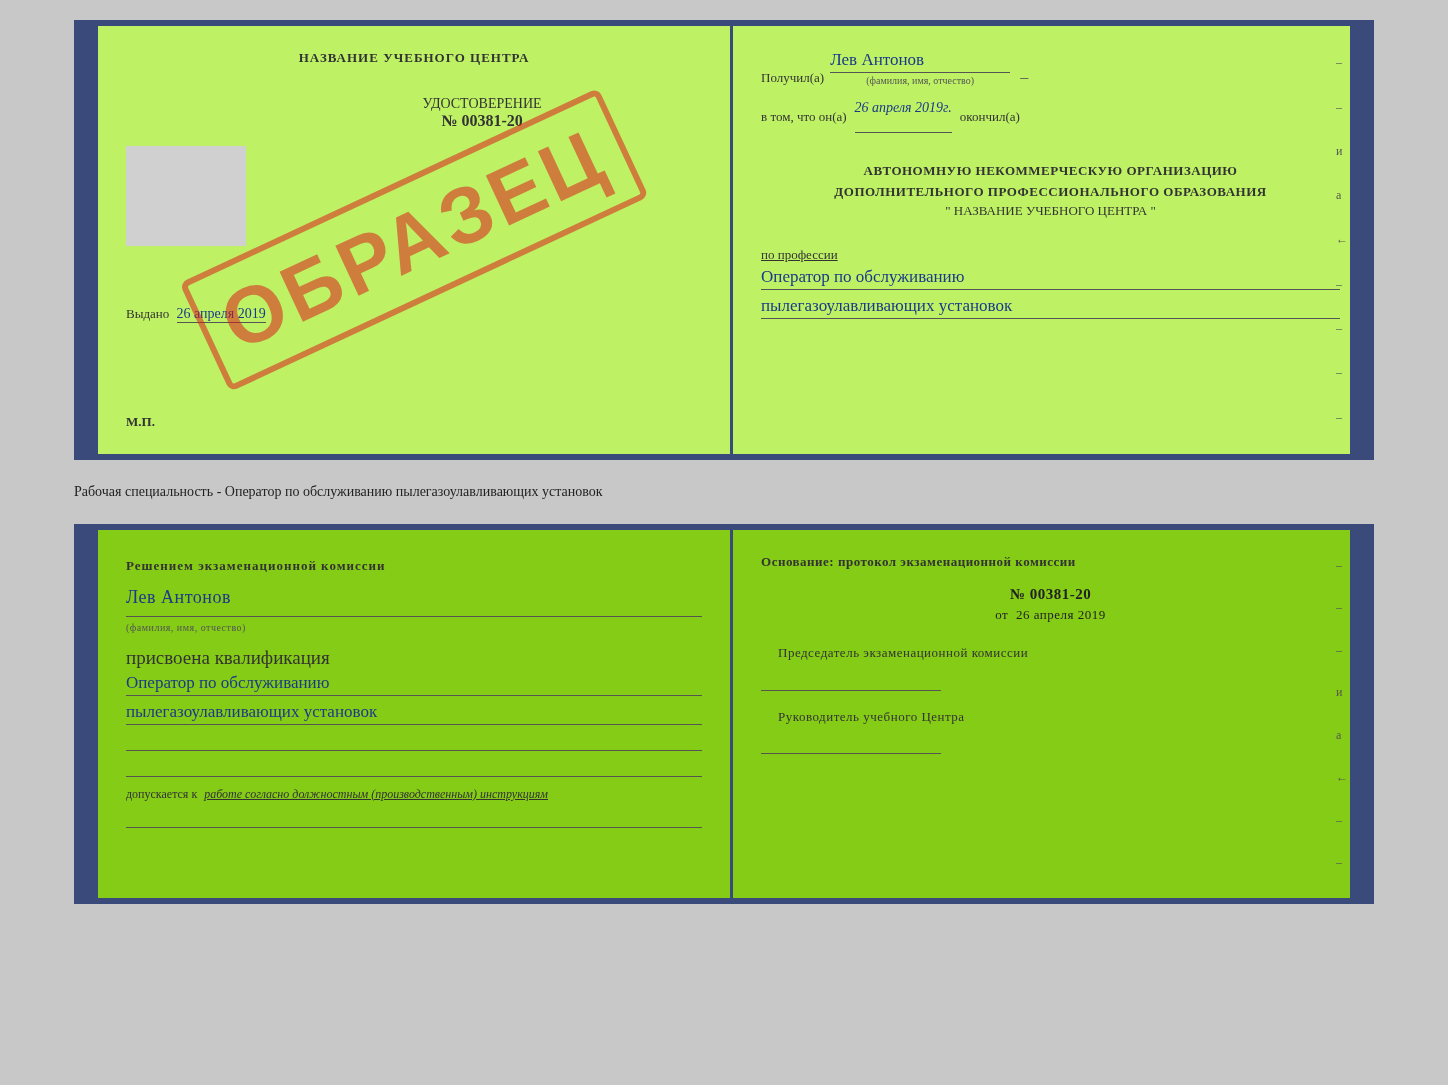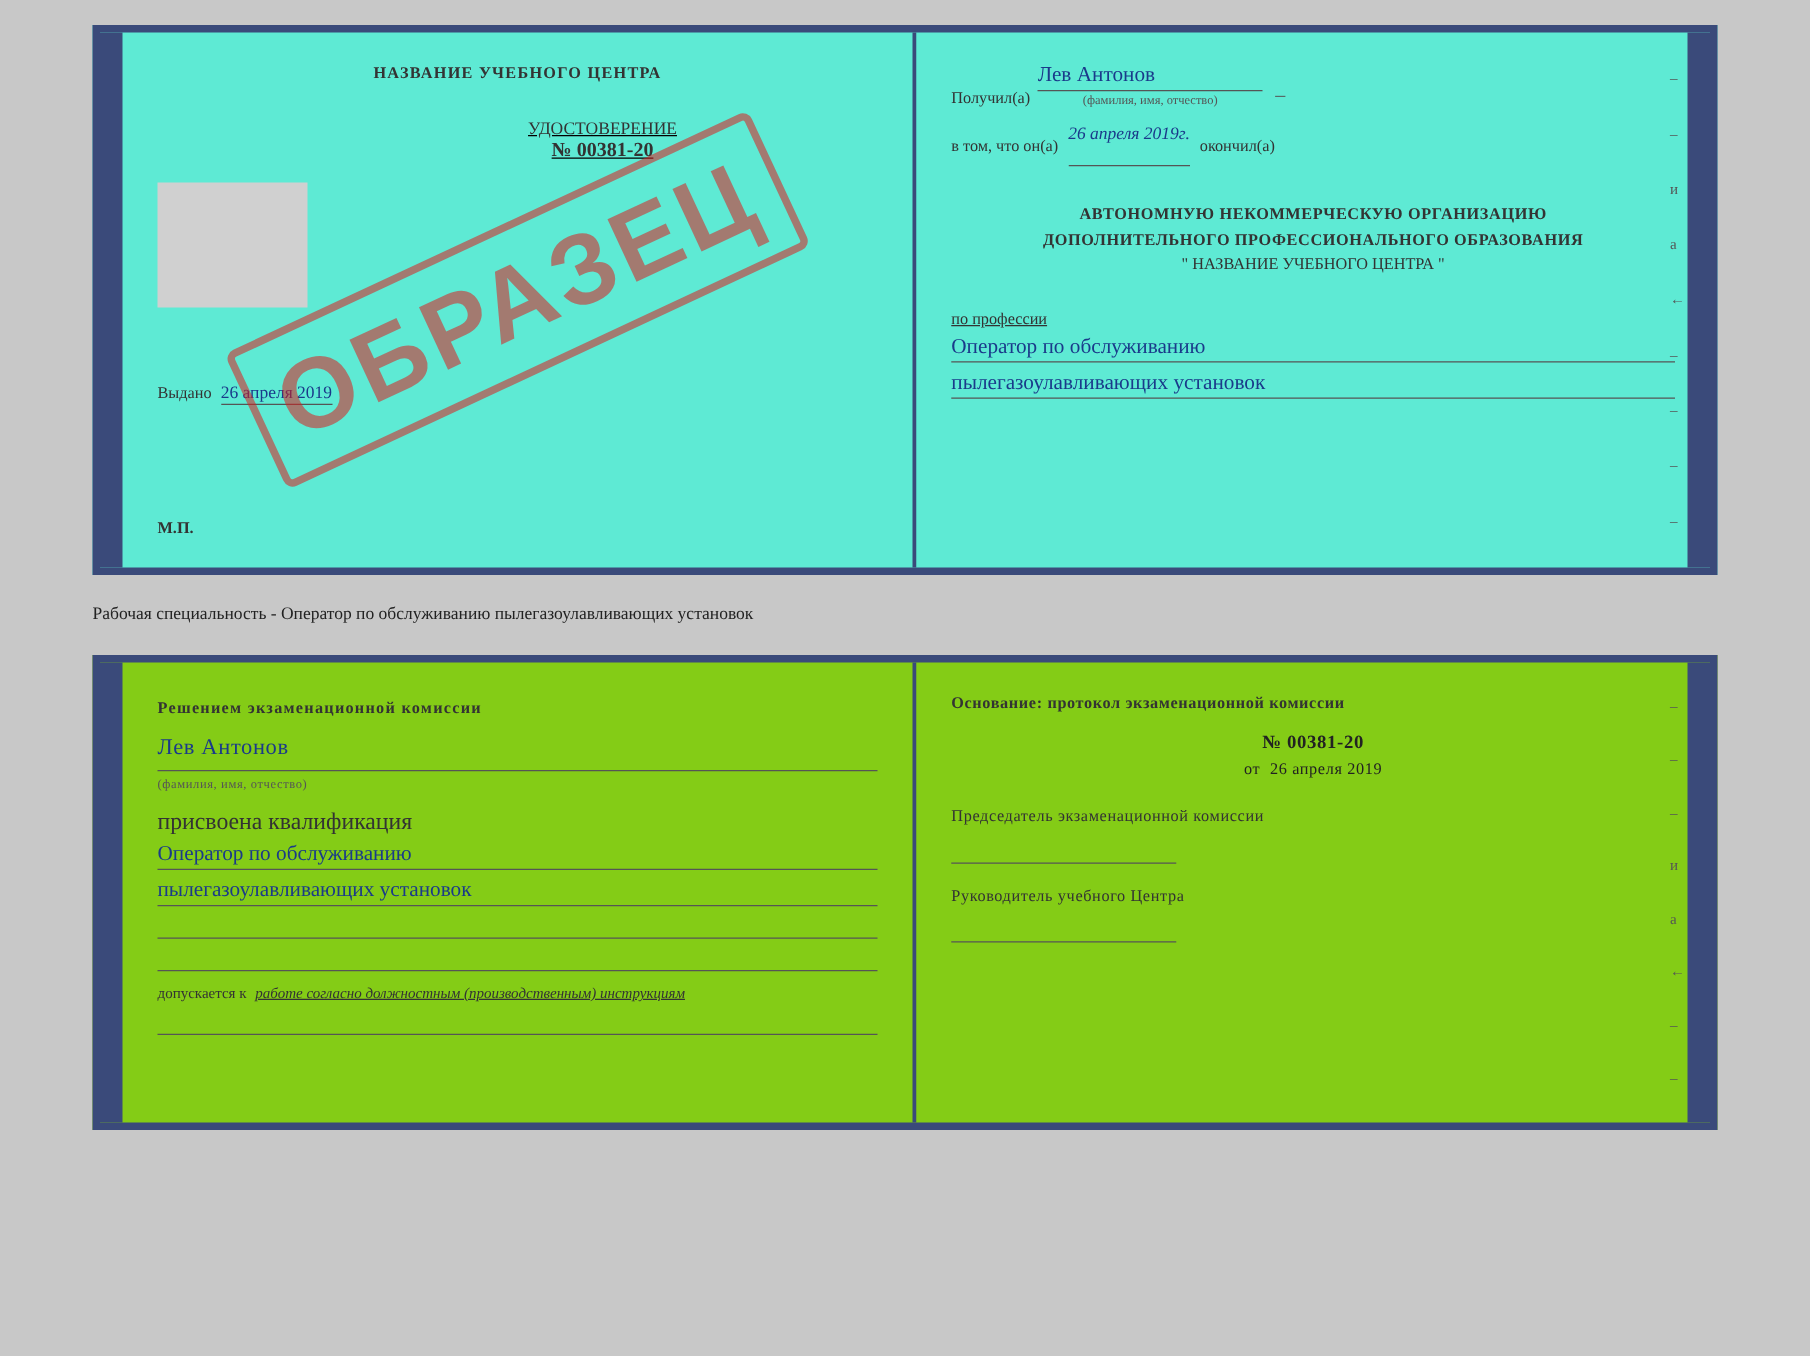--- a/index.html
+++ b/index.html
@@ -21,21 +21,21 @@
       gap: 16px;
       width: 100%;
       max-width: 1300px;
     }
 
     
     .cert-book {
       display: flex;
       width: 100%;
       border: 6px solid #3a4a7a;
-      background: #5eead4;
+      background: #bef264;
       position: relative;
       min-height: 440px;
     }
 
     .cert-book-spine {
       width: 18px;
       background: #3a4a7a;
       flex-shrink: 0;
     }
 
@@ -323,20 +323,21 @@
 
     .signature-block {
       margin-top: 16px;
     }
 
     .sig-title {
       font-size: 13px;
       color: #333;
       line-height: 1.5;
       margin-bottom: 8px;
+      margin-left: 17px;
     }
 
     .sig-line {
       display: block;
       border-bottom: 1px solid #555;
       width: 180px;
       height: 20px;
       margin-bottom: 16px;
     }
 
@@ -370,21 +371,21 @@
 <body>
 
 <div class="document-container">
 
   <div class="cert-book">
     <div class="cert-book-spine"></div>
 
     <div class="cert-left-page">
       <div class="cert-title">НАЗВАНИЕ УЧЕБНОГО ЦЕНТРА</div>
 
-      <div style="display:flex; align-items:flex-start; gap:16px;text-decoration:underline;">
+      <div style="display:flex; align-items:flex-start; gap:16px;">
         <div class="cert-photo-area"></div>
         <div style="flex:1; padding-top:10px;">
           <div class="cert-number-area">
             <span class="cert-number-label">УДОСТОВЕРЕНИЕ</span>
             <span class="cert-number-value">№ 00381-20</span>
           </div>
         </div>
       </div>
 
       <div class="cert-issued-line">

